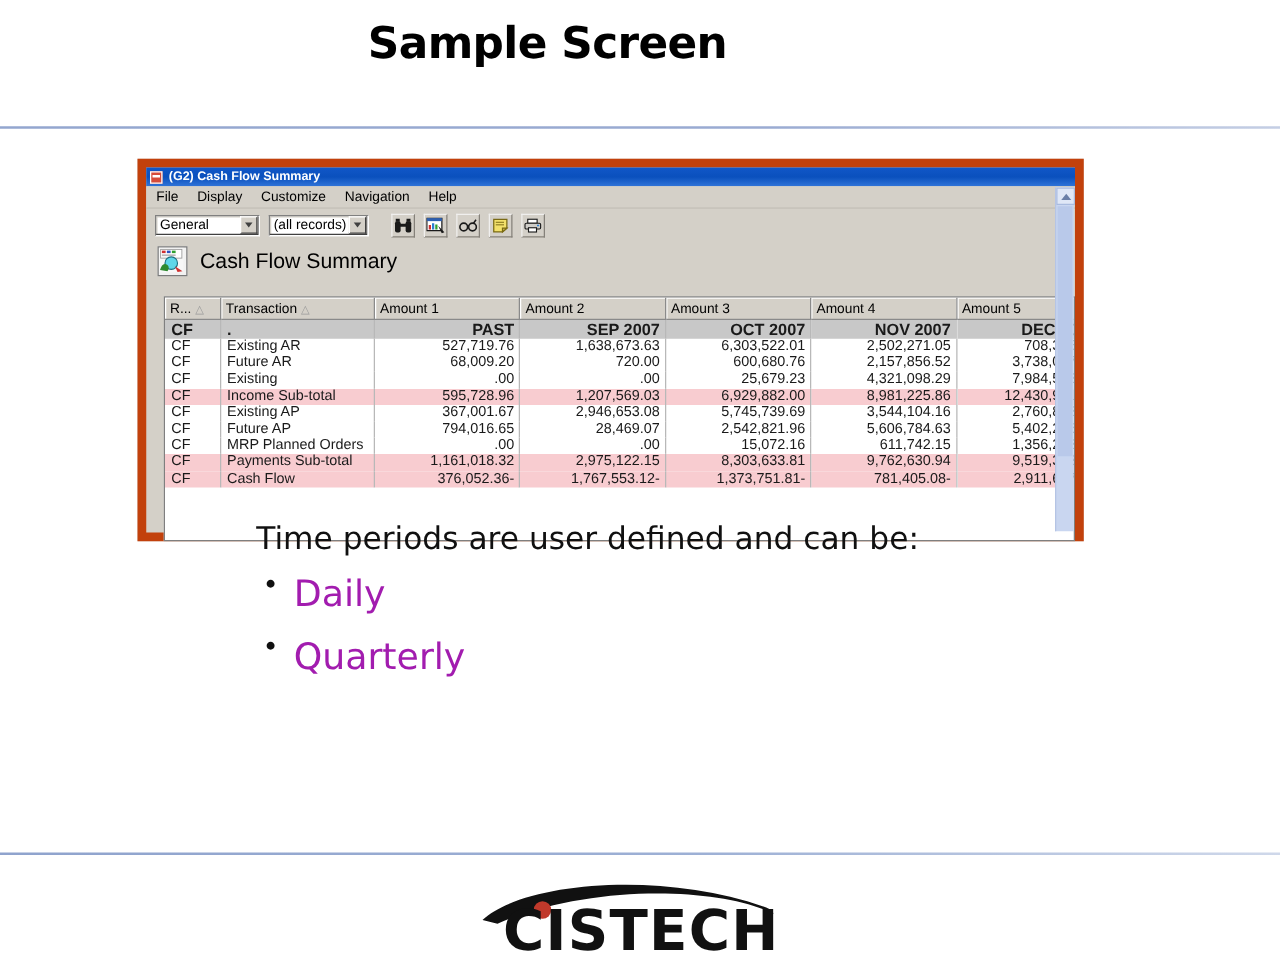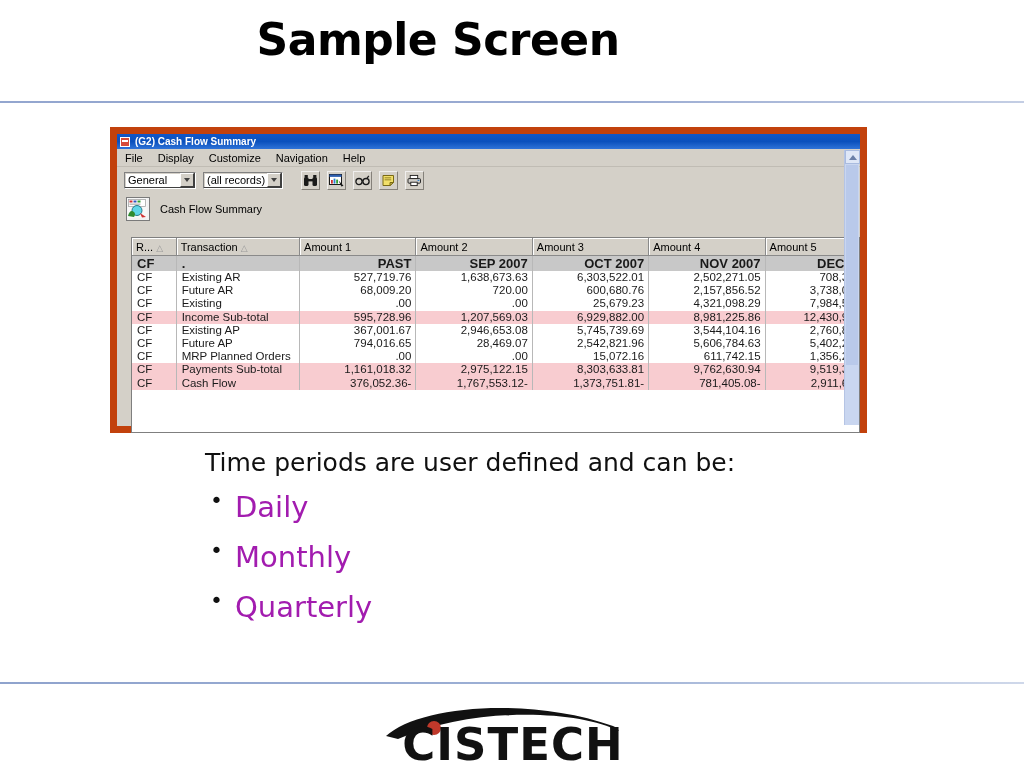--- a/index.html
+++ b/index.html
@@ -16,21 +16,21 @@
   }
 
   
   .slide-title {
     position: absolute;
     top: 16px;
     left: 0;
     width: 876px;
     text-align: center;
     font-family: "DejaVu Sans", sans-serif;
-    font-size: 44px;
+    font-size: 35px;
     font-weight: bold;
     letter-spacing: -0.5px;
     color: #000000;
     line-height: 1.1;
   }
   .rule-top {
     position: absolute;
     top: 101px;
     left: 0;
     width: 1024px;
@@ -120,21 +120,21 @@
     background: #ffffff;
     border: 1px solid #808080;
     border-right-color: #ffffff;
     border-bottom-color: #ffffff;
     box-shadow: inset -1px -1px 0 #404040, inset 1px 1px 0 #d4d0c8;
     display: flex;
     align-items: center;
     box-sizing: border-box;
     padding-left: 3px;
   }
-  .combo-general { width: 72px; justify-content: space-between; }
+  .combo-general { width: 84px; justify-content: space-between; }
   .combo-records { width: 80px; }
   .combo-text {
     font-size: 11px;
     color: #000000;
     flex: 1;
     white-space: nowrap;
     overflow: hidden;
   }
   .combo-arrow {
     width: 14px;
@@ -184,21 +184,21 @@
     width: 22px;
     height: 22px;
     border: 1px solid #7a7a7a;
     background: #f2f2f2;
     position: relative;
     flex: none;
     margin-right: 10px;
     overflow: hidden;
   }
   .report-title {
-    font-size: 11px;
+    font-size: 17px;
     color: #000000;
   }
 
   
   .grid-wrap {
     position: absolute;
     left: 14px;
     top: 103px;
     width: 729px;
     height: 196px;
@@ -293,21 +293,21 @@
   .vscroll-thumb {
     margin: 1px 1px 0 1px;
     height: 200px;
     background: #b9c9ea;
   }
 
   
   .body-block {
     position: absolute;
     left: 205px;
-    top: 448px;
+    top: 416px;
     width: 700px;
   }
   .body-lead {
     font-family: "DejaVu Sans", sans-serif;
     font-size: 25px;
     color: #101010;
     margin-bottom: 13px;
     white-space: nowrap;
   }
   ul.bullets {
@@ -567,21 +567,20 @@
   <div class="vscroll">
     <div class="vscroll-up"></div>
     <div class="vscroll-thumb"></div>
   </div>
 </div>
 
 <div class="body-block">
   <div class="body-lead">Time periods are user defined and can be:</div>
   <ul class="bullets" id="bullet-list">
       <li>Daily</li>
-      <li>Monthly</li>
       <li>Quarterly</li>
     </ul>
 </div>
 
 <div class="logo">
   <svg width="270" height="64" viewBox="0 0 270 64">
     <path d="M8 36 C40 6 150 -4 235 26 C238 27 240 29 241 31 C200 10 95 6 20 39 Z" fill="#111111"></path>
     <circle cx="56" cy="28" r="7" fill="#c0392b"></circle>
     <text x="135" y="60" font-family="DejaVu Sans, sans-serif" font-size="45" font-weight="bold" fill="#111111" text-anchor="middle" letter-spacing="1">CISTECH</text>
   </svg>

